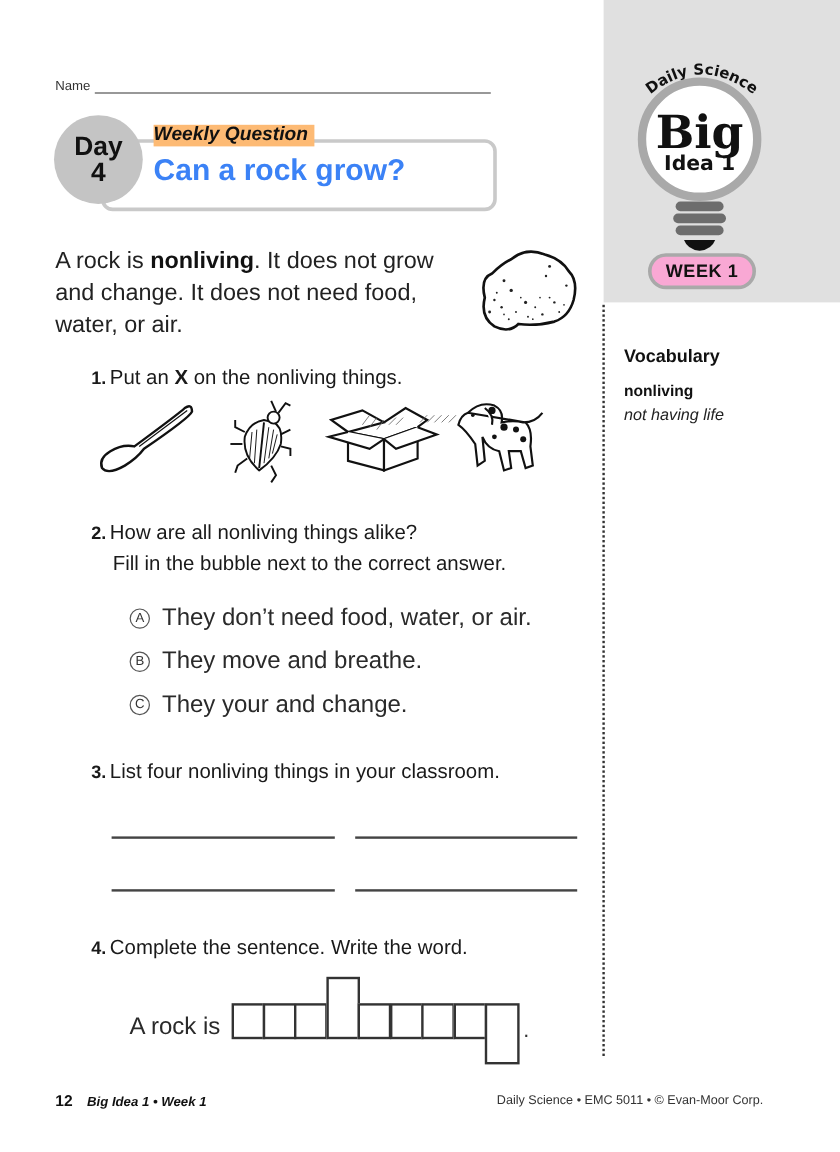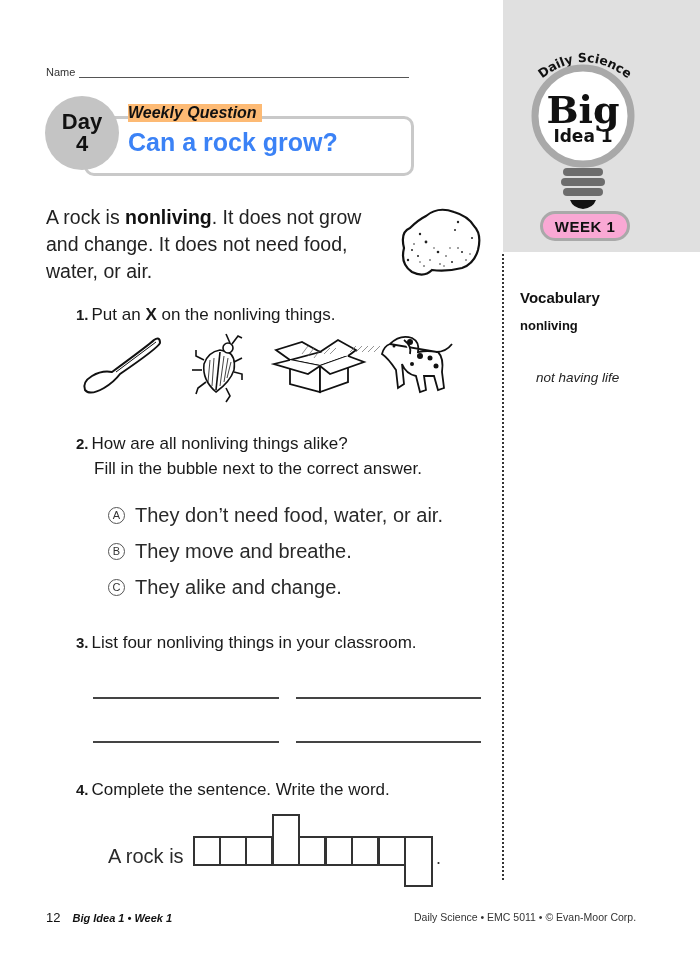--- a/index.html
+++ b/index.html
@@ -45,25 +45,25 @@
     .wline { position: absolute; height: 0; border-top: 2px solid #444; }
 
     .q4 { left: 76px; top: 777px; }
     .sentence-prefix { left: 108px; top: 845px; font-size: 20px; color: #2a2a2a; }
     .box { position: absolute; border: 2px solid #333; background: #fff; }
     .period { left: 436px; top: 848px; font-size: 18px; color: #333; }
 
     
     .vocab-title { left: 520px; top: 289px; font-size: 15px; font-weight: 700; color: #111; }
     .vocab-word { left: 520px; top: 318px; font-size: 13px; font-weight: 700; color: #111; }
-    .vocab-def { left: 536px; top: 338px; font-size: 13.5px; font-style: italic; color: #222; margin-top: 32px; }
+    .vocab-def { left: 520px; top: 338px; font-size: 13.5px; font-style: italic; color: #222; }
 
     
     .footer-left { left: 46px; top: 910px; font-size: 12px; color: #111; }
-    .footer-left .pg { font-weight: 400; font-size: 13px; margin-right: 12px; }
+    .footer-left .pg { font-weight: 700; font-size: 13px; margin-right: 12px; }
     .footer-left .bi { font-weight: 700; font-style: italic; font-size: 11px; }
     .footer-right { left: 414px; top: 911px; font-size: 10.5px; color: #333; }
 
     
     .bulb { left: 516px; top: 40px; width: 136px; height: 205px; }
     .week-pill { left: 540px; top: 211px; width: 90px; height: 30px; border: 3px solid #a9a9a9; border-radius: 15px; background: #f9a8d4; display: flex; align-items: center; justify-content: center; font-weight: 700; font-size: 15px; color: #111; letter-spacing: 0.5px; }
   </style>
 </head>
 <body>
 
@@ -207,21 +207,21 @@
   <div class="opt">
     <span class="bubble">A</span>
     <span>They don’t need food, water, or air.</span>
   </div>
   <div class="opt">
     <span class="bubble">B</span>
     <span>They move and breathe.</span>
   </div>
   <div class="opt">
     <span class="bubble">C</span>
-    <span>They alike and change.</span>
+    <span>They your and change.</span>
   </div>
 </div>
 
 <div class="abs qtext q3">
   <span class="qnum">3.</span><span>List four nonliving things in your classroom.</span>
 </div>
 <div class="wline" style="left:93px; top:697px; width:186px;"></div>
 <div class="wline" style="left:296px; top:697px; width:185px;"></div>
 <div class="wline" style="left:93px; top:741px; width:186px;"></div>
 <div class="wline" style="left:296px; top:741px; width:185px;"></div>

